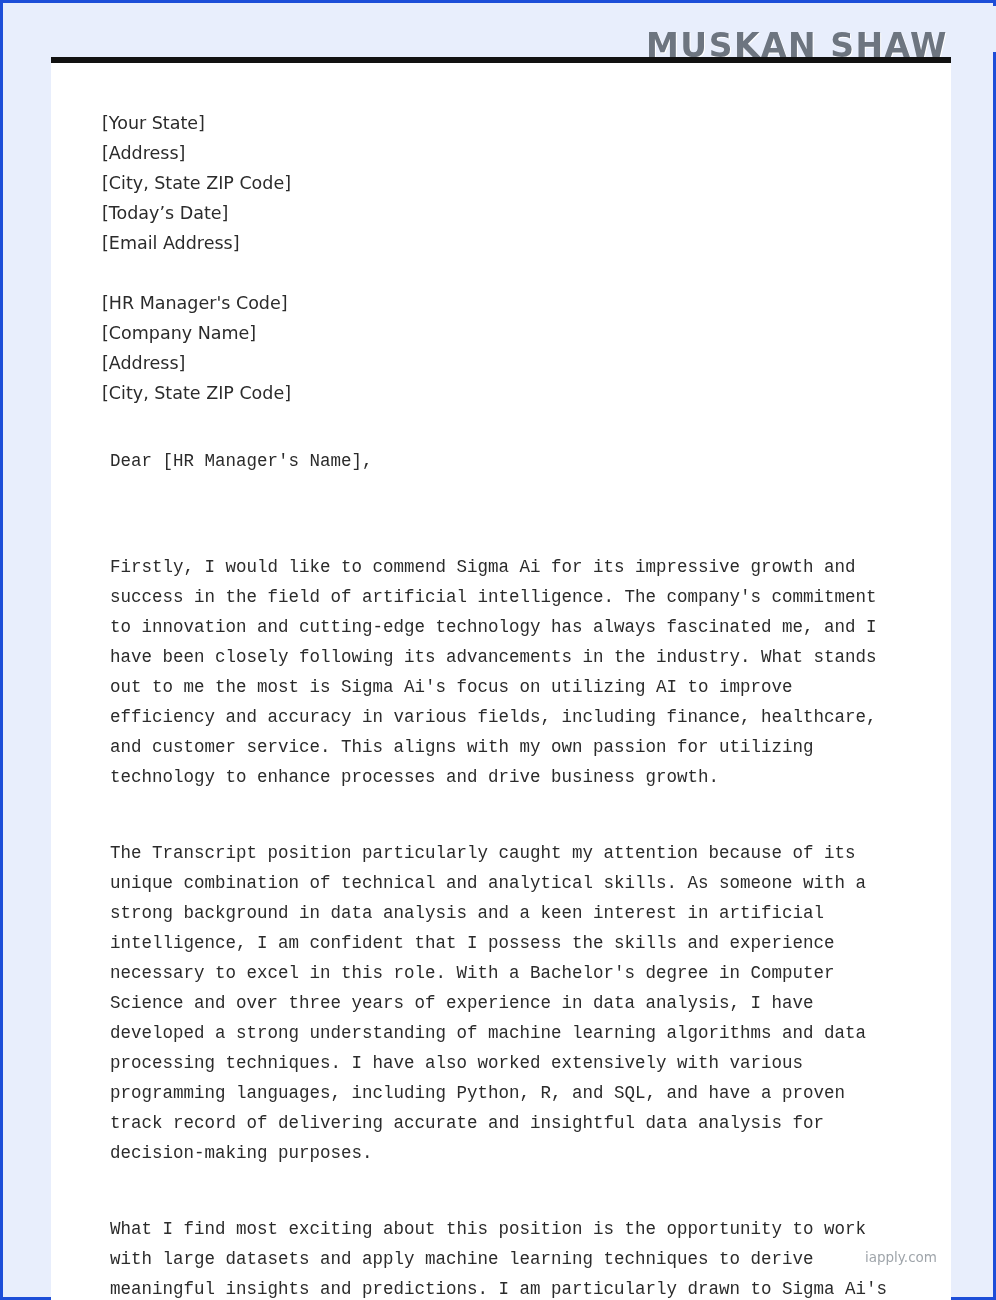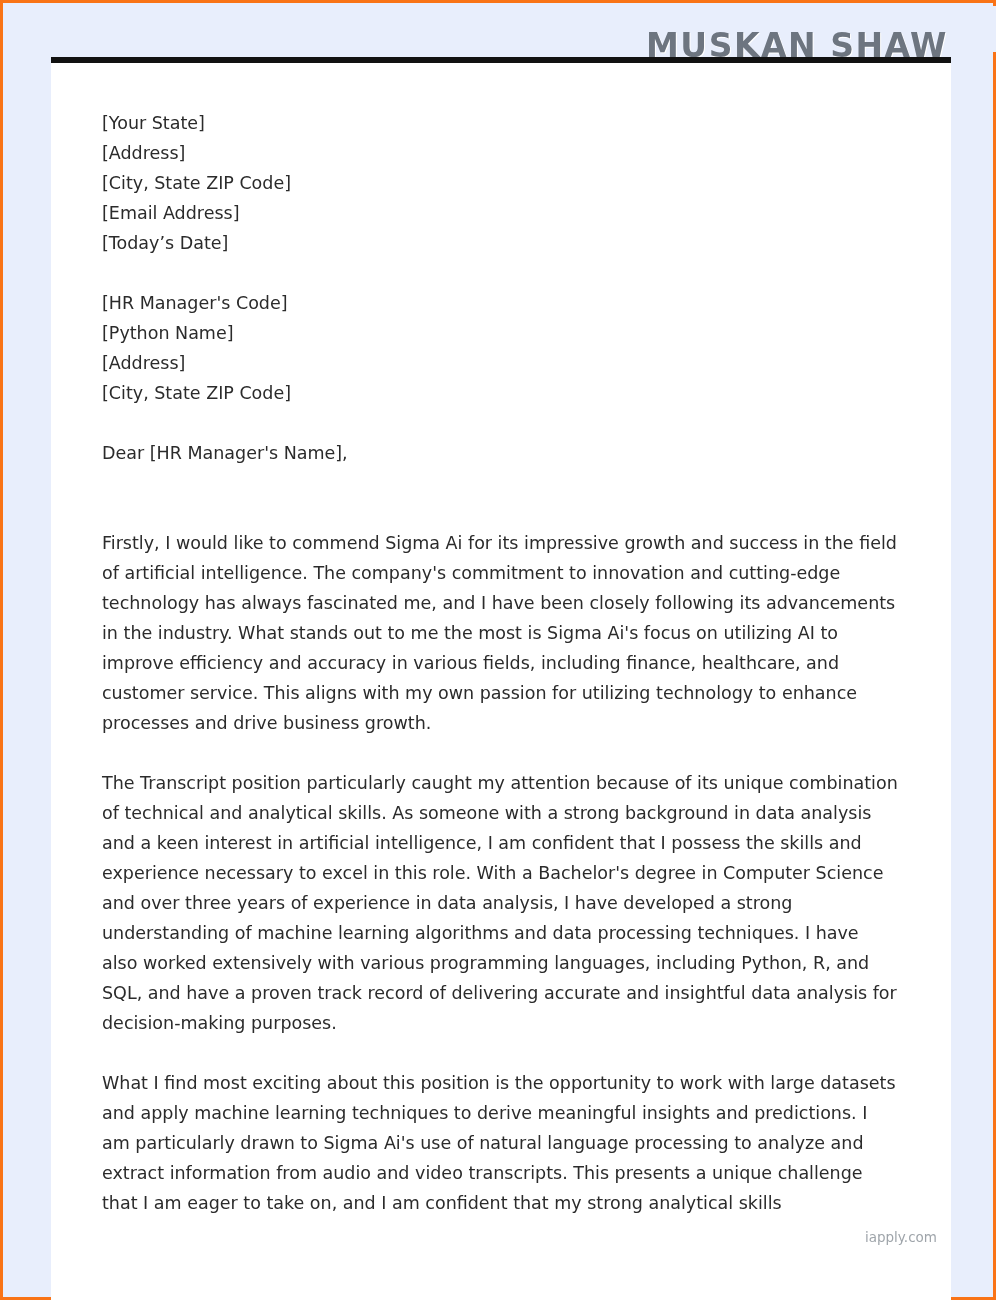--- a/index.html
+++ b/index.html
@@ -14,21 +14,21 @@
     overflow: hidden;
     position: relative;
   }
   .page-frame {
     position: absolute;
     left: 0;
     top: 0;
     width: 996px;
     height: 1300px;
     box-sizing: border-box;
-    border: 3px solid #f97316;
+    border: 3px solid #1d4ed8;
     background: #e8eefc;
   }
   .header-band {
     position: absolute;
     left: 3px;
     top: 3px;
     width: 990px;
     height: 46px;
     background: #e8eefc;
   }
@@ -62,30 +62,31 @@
     width: 797px;
     font-size: 17.5px;
     line-height: 30px;
     color: #2b2b2b;
     font-family: "DejaVu Sans", sans-serif;
   }
   .line {
     white-space: pre;
   }
   .para {
-    margin: 0;
+    margin: 8px;
     padding: 0;
+    font-family: Liberation Mono, monospace;
   }
   .blank {
     height: 30px;
   }
   .watermark {
     position: absolute;
     right: 56px;
-    bottom: 52px;
+    bottom: 32px;
     font-size: 13.5px;
     color: #9aa0a6;
     font-family: "DejaVu Sans", sans-serif;
     opacity: 0.95;
     pointer-events: none;
   }
 </style>
 </head>
 <body>
 
@@ -95,29 +96,29 @@
     <div class="header-name">MUSKAN SHAW</div>
   </div>
 
   <div class="doc-sheet">
     <div class="doc-body">
 
       <div>
         <div class="line">[Your State]</div>
         <div class="line">[Address]</div>
         <div class="line">[City, State ZIP Code]</div>
+        <div class="line">[Today’s Date]</div>
         <div class="line">[Email Address]</div>
-        <div class="line">[Today’s Date]</div>
       </div>
 
       <div class="blank"></div>
 
       <div>
         <div class="line">[HR Manager's Code]</div>
-        <div class="line">[Python Name]</div>
+        <div class="line">[Company Name]</div>
         <div class="line">[Address]</div>
         <div class="line">[City, State ZIP Code]</div>
       </div>
 
       <div class="blank"></div>
 
       <div class="para">Dear [HR Manager's Name],</div>
 
       <div class="blank"></div>
 

